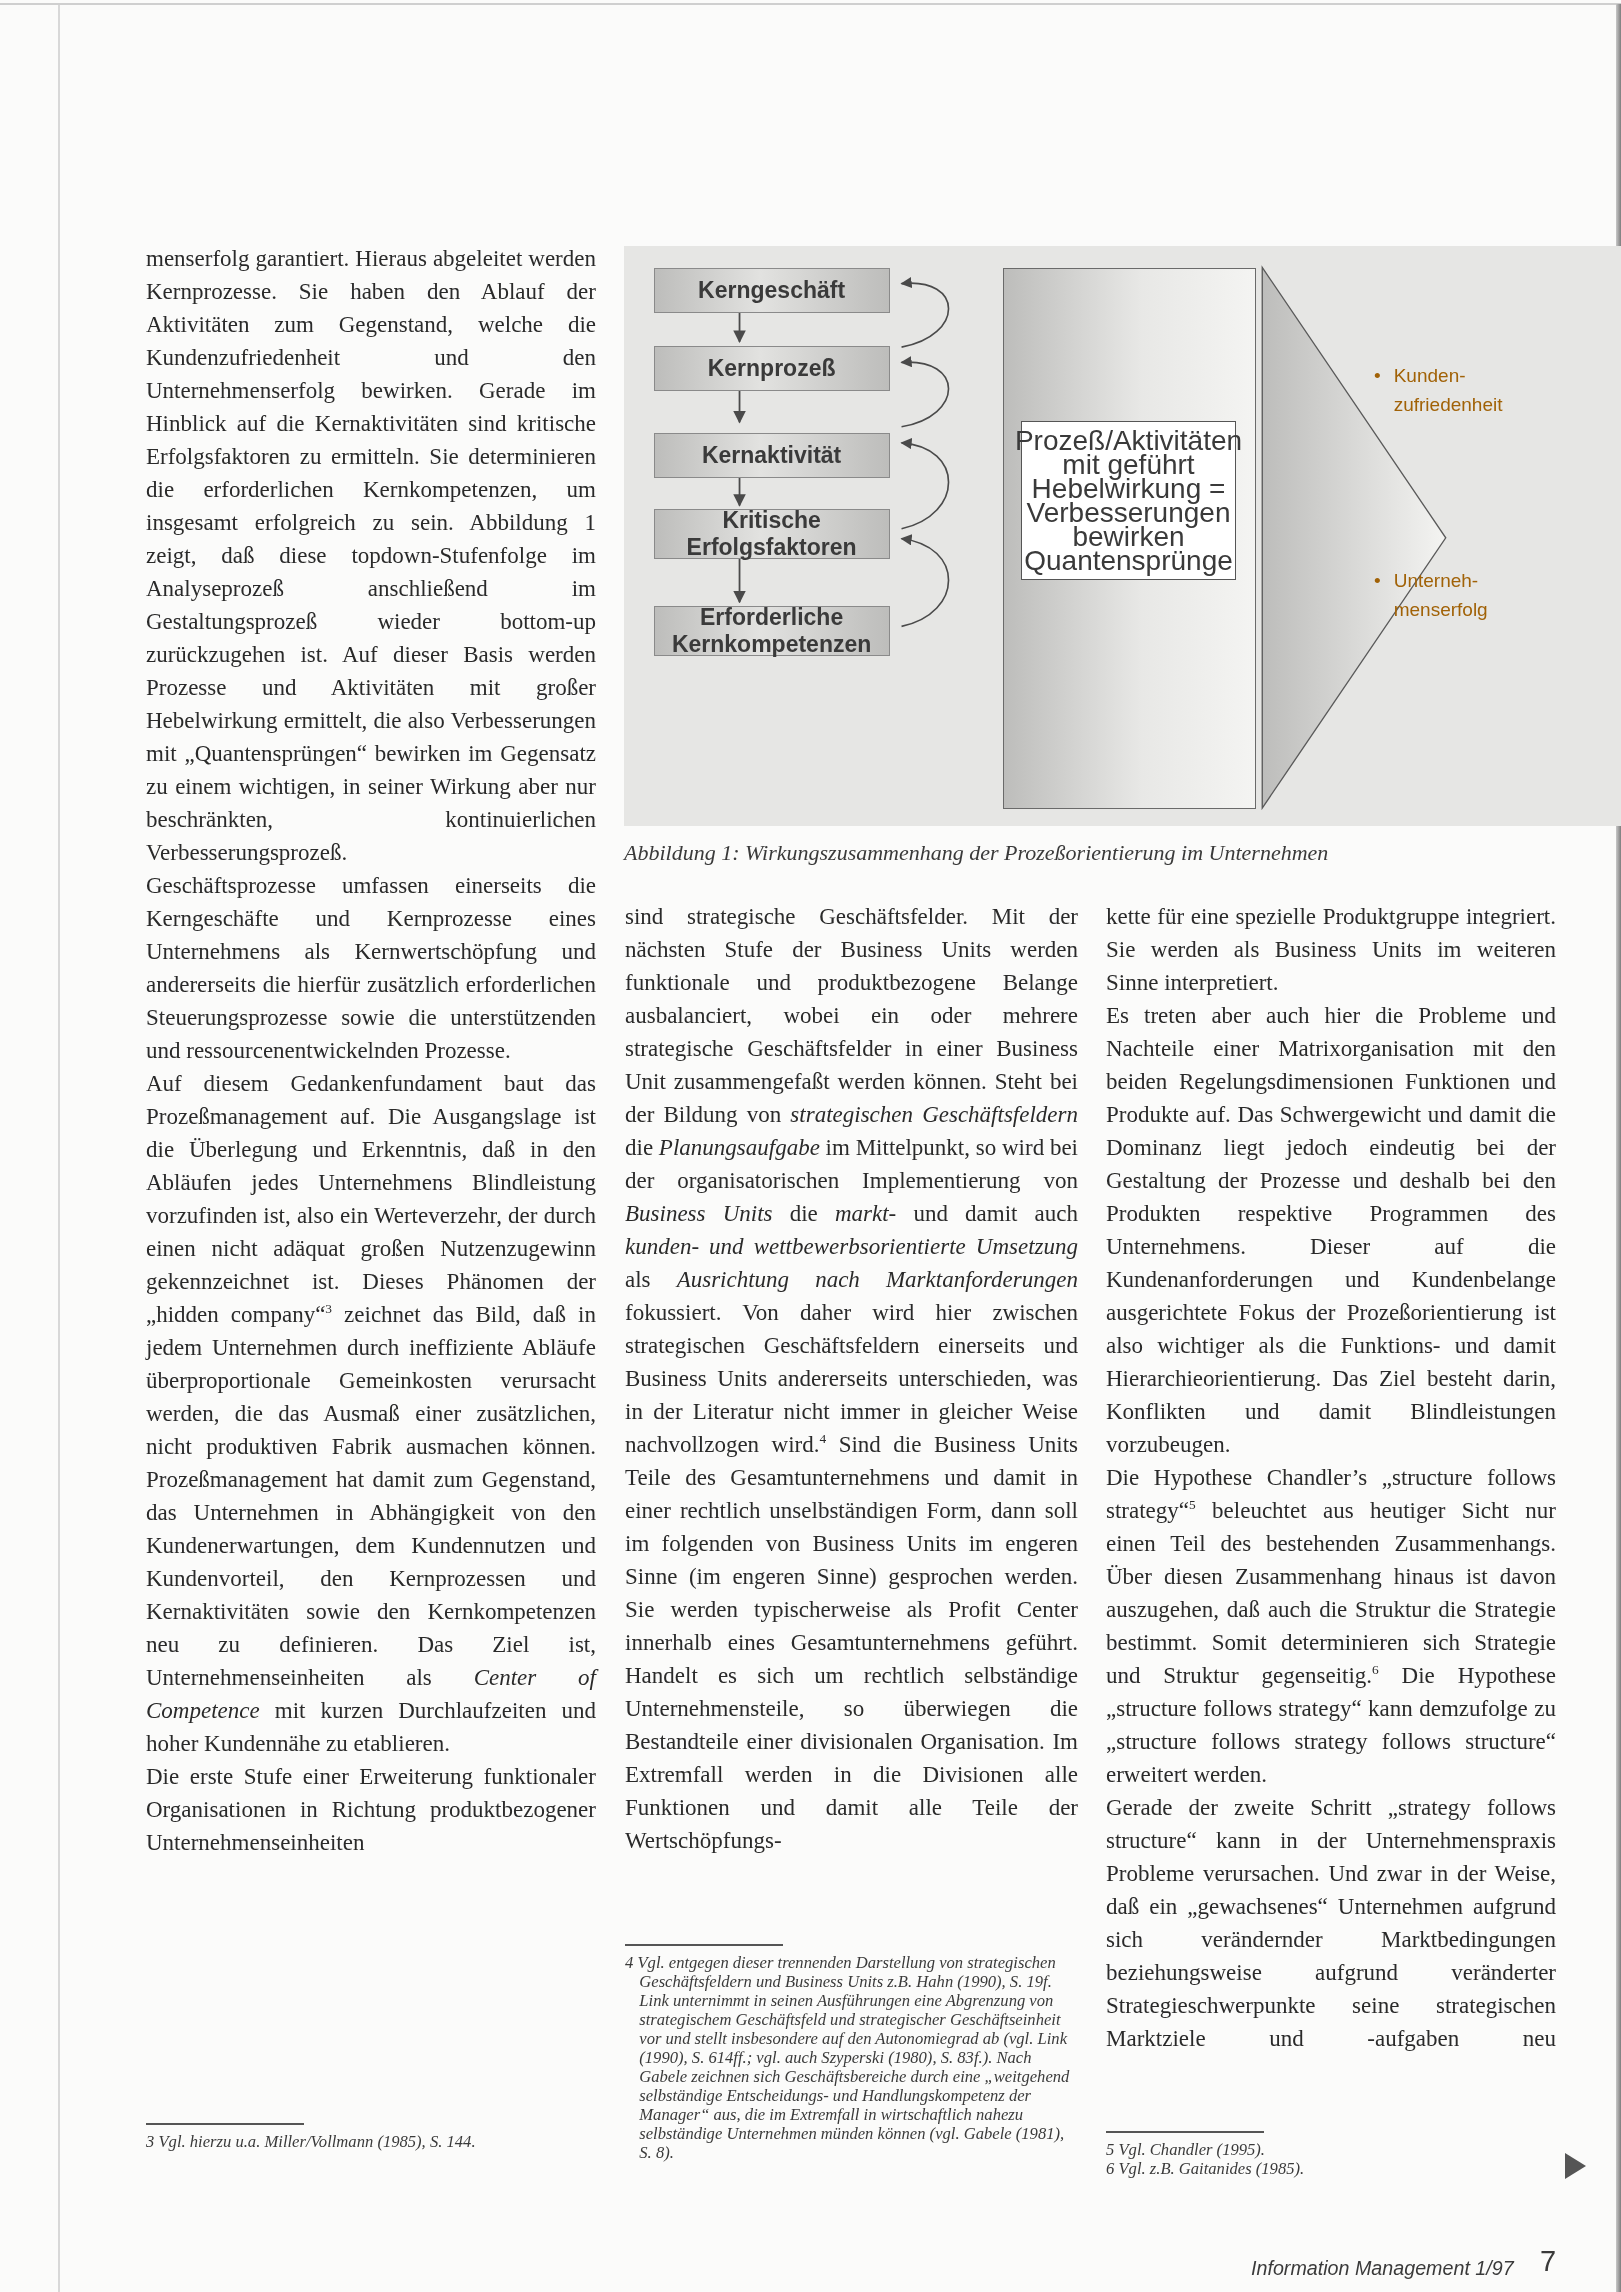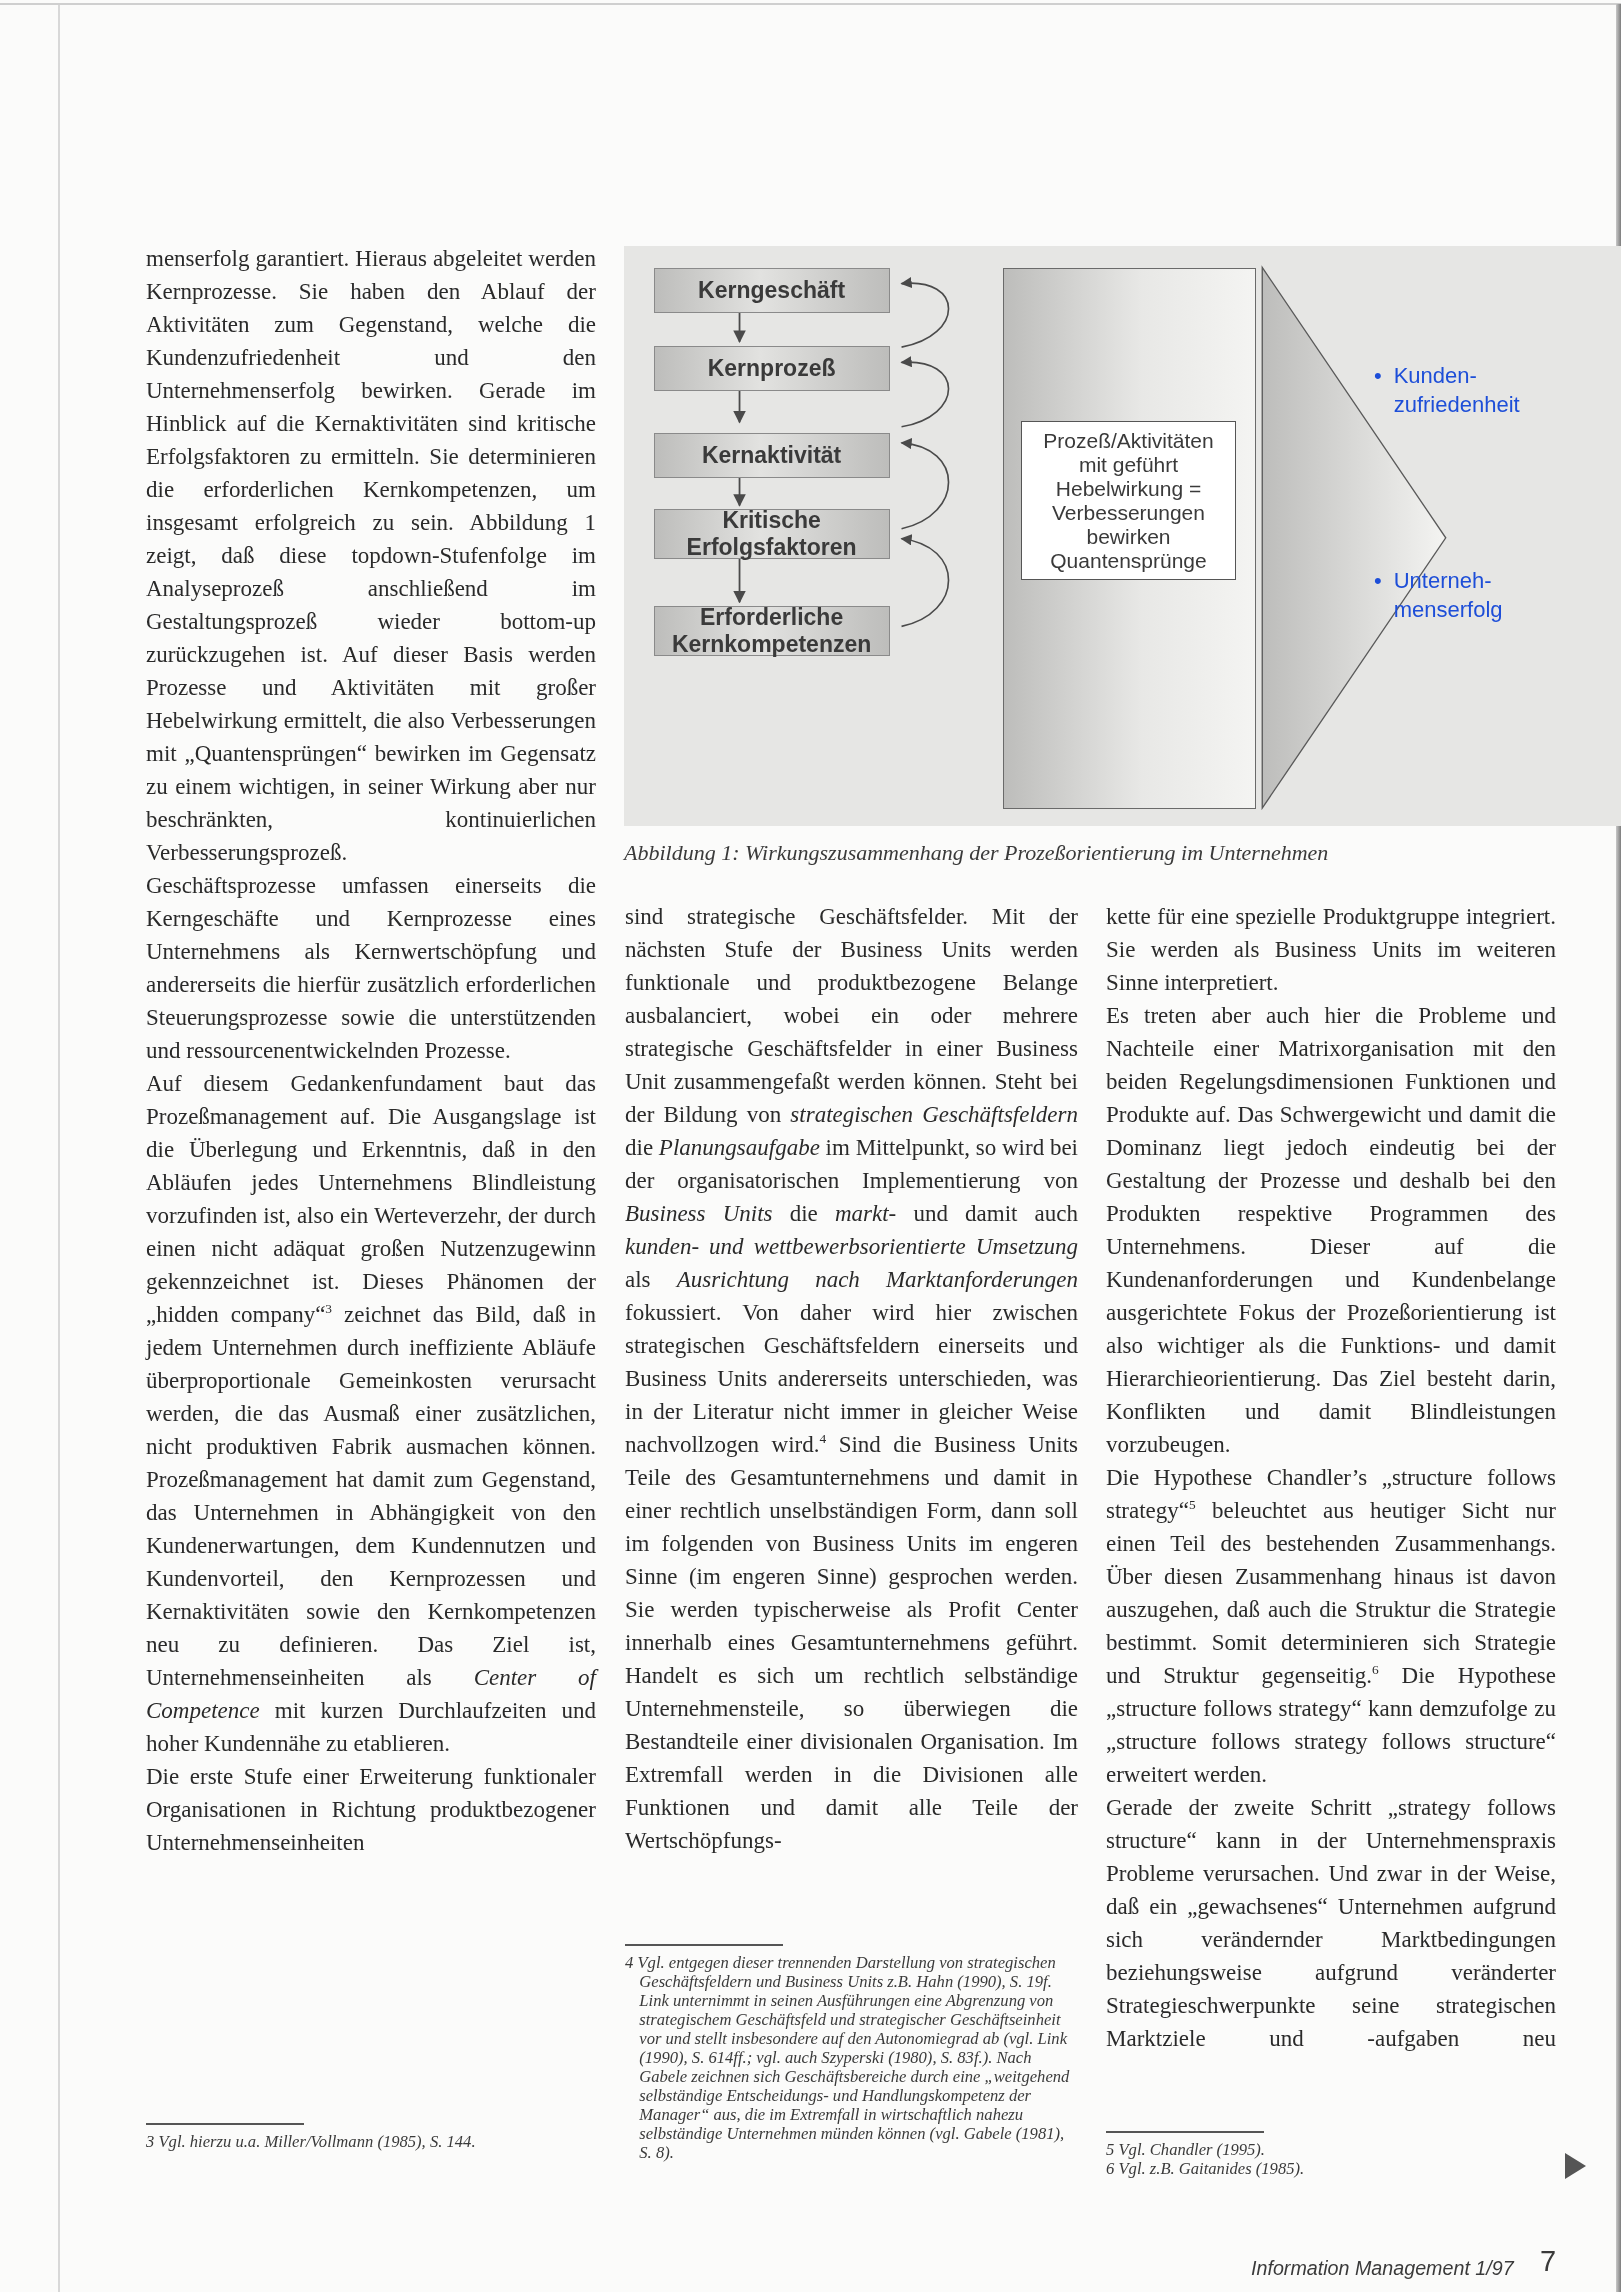--- a/index.html
+++ b/index.html
@@ -28,22 +28,22 @@
     .fn-left { left: 146px; top: 2123px; width: 450px; }
     .fn-mid { left: 625px; top: 1944px; width: 453px; }
     .fn-right { left: 1106px; top: 2131px; width: 450px; }
     .fn-item { padding-left: 14.3px; text-indent: -14.3px; }
 
     
     .figure { position: absolute; left: 624px; top: 246px; width: 1035px; height: 580px; background: #e6e6e4; }
     .fig-box { position: absolute; left: 29.6px; width: 236px; background: linear-gradient(90deg,#bdbdbb,#e2e2e0 45%,#bdbdbb); border: 1.3px solid #8a8a8a; display: flex; align-items: center; justify-content: center; text-align: center; font-family: "Liberation Sans", "DejaVu Sans", sans-serif; font-weight: bold; font-size: 23px; line-height: 27px; color: #3a3a3a; }
     .fig-box::after { content: ""; position: absolute; left: 9px; top: 9px; right: -10.7px; bottom: -10.7px; background: #bfbfbd; z-index: -1; }
     .fig-bigpanel { position: absolute; left: 379px; top: 21.5px; width: 253px; height: 541px; background: linear-gradient(90deg,#bdbdbb,#e8e8e6 55%,#f4f4f2); border: 1.8px solid #6a6a6a; }
-    .fig-textbox { position: absolute; left: 397px; top: 175px; width: 215px; height: 159px; background: #fff; border: 1.3px solid #555; display: flex; align-items: center; justify-content: center; text-align: center; font-family: "Liberation Sans", "DejaVu Sans", sans-serif; font-size: 21px; line-height: 24px; color: #3a3a3a; }
-    .fig-out { position: absolute; font-family: "Liberation Sans", "DejaVu Sans", sans-serif; font-size: 22px; line-height: 29px; color: #1d4ed8; }
+    .fig-textbox { position: absolute; left: 397px; top: 175px; width: 215px; height: 159px; background: #fff; border: 1.3px solid #555; display: flex; align-items: center; justify-content: center; text-align: center; font-family: "Liberation Sans", "DejaVu Sans", sans-serif; font-size: 28px; line-height: 24px; color: #3a3a3a; }
+    .fig-out { position: absolute; font-family: "Liberation Sans", "DejaVu Sans", sans-serif; font-size: 19px; line-height: 29px; color: #a16207; }
     .fig-out .bullet { display: inline-block; width: 19.7px; }
     .fig-out .cont { display: block; padding-left: 19.7px; }
     .fig-svg { position: absolute; left: 0; top: 0; }
 
     .caption { position: absolute; left: 624px; top: 840px; width: 931px; font-style: italic; font-size: 22px; color: #3a3a3a; }
 
     .journal-footer { position: absolute; left: 1251px; top: 2257px; font-family: "Liberation Sans", "DejaVu Sans", sans-serif; font-style: italic; font-size: 19.7px; color: #3a3a3a; }
     .page-number { position: absolute; left: 1540px; top: 2245px; font-family: "Liberation Sans", "DejaVu Sans", sans-serif; font-size: 29px; color: #3a3a3a; }
     .next-arrow { position: absolute; left: 1565px; top: 2153px; width: 0; height: 0; border-top: 13.4px solid transparent; border-bottom: 13.4px solid transparent; border-left: 21.5px solid #555; }
   </style>

